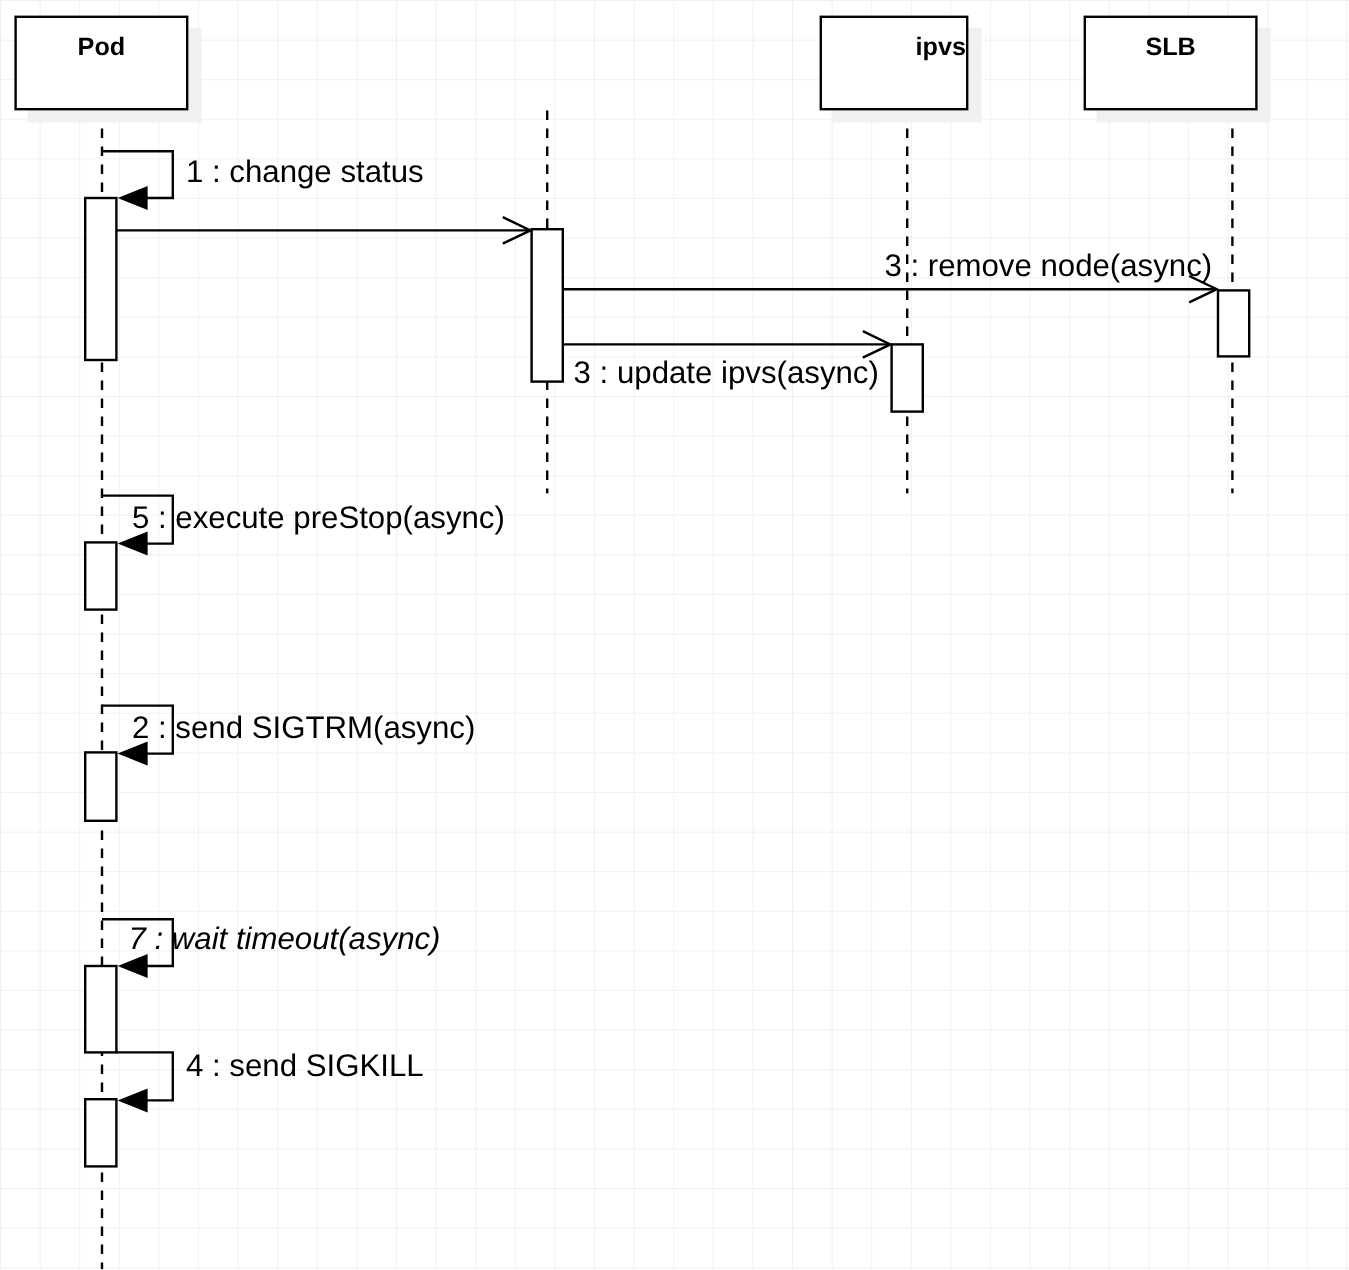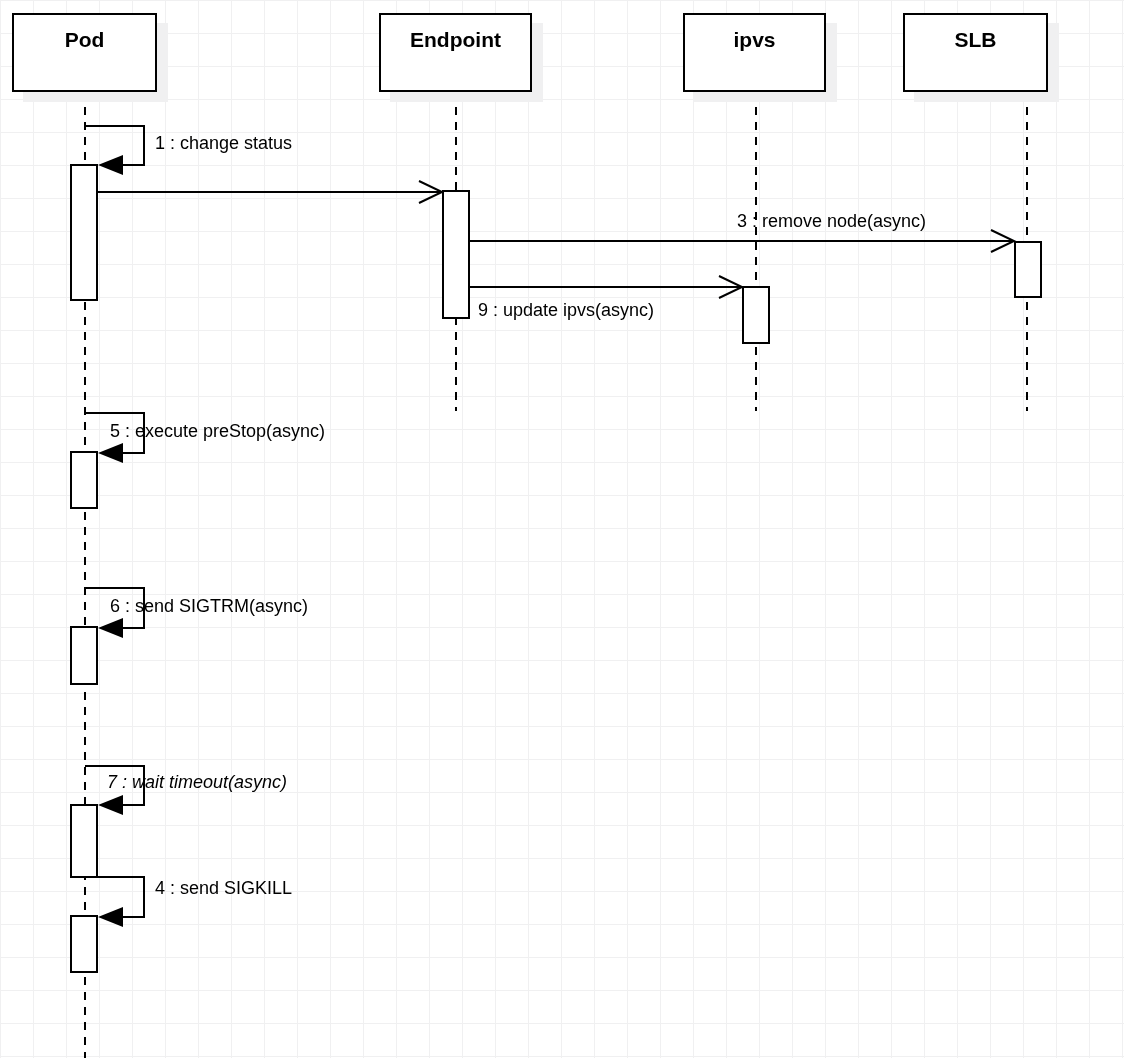--- a/index.html
+++ b/index.html
@@ -37,21 +37,21 @@
     display: flex;
     align-items: center;
     justify-content: center;
     padding-bottom: 26px;
     font-size: 21px;
     font-weight: bold;
     color: #000000;
   }
   .msg {
     position: absolute;
-    font-size: 18px;
+    font-size: 26px;
     line-height: 26px;
     color: #000000;
     white-space: nowrap;
   }
   .lifeline { stroke: #000000; stroke-width: 2; stroke-dasharray: 8 7; fill: none; }
   .act      { fill: #ffffff; stroke: #000000; stroke-width: 2; }
   .mline    { stroke: #000000; stroke-width: 2; fill: none; }
   .openhead { stroke: #000000; stroke-width: 2; fill: none; }
   .fillhead { fill: #000000; stroke: none; }
 </style>
@@ -113,31 +113,28 @@
 
     <g>
       <path class="mline" d="M97 877 H144 V917 H118"></path>
       <path class="fillhead" d="M98 917 L123 907 L123 927 Z"></path>
     </g>
   </svg>
 
   <div class="actor" style="left:12px;  width:145px;">
     <span>Pod</span>
   </div>
-  <div class="actor" style="left:379px; width:153px;">
-    <span>Endpoint</span>
-  </div>
-  <div class="actor" style="left:683px; width:143px;">
+  <div class="actor" style="left:683px; width:124px;justify-content:flex-end;">
     <span>ipvs</span>
   </div>
   <div class="actor" style="left:903px; width:145px;">
     <span>SLB</span>
   </div>
 
   <div class="msg" style="left:155px; top:130px;">1 : change status</div>
   <div class="msg" style="left:737px; top:208px;">3 : remove node(async)</div>
-  <div class="msg" style="left:478px; top:297px;">9 : update ipvs(async)</div>
+  <div class="msg" style="left:478px; top:297px;">3 : update ipvs(async)</div>
   <div class="msg" style="left:110px; top:418px;text-align:right;">5 : execute preStop(async)</div>
-  <div class="msg" style="left:110px; top:593px;">6 : send SIGTRM(async)</div>
+  <div class="msg" style="left:110px; top:593px;">2 : send SIGTRM(async)</div>
   <div class="msg" style="left:107px; top:769px;font-style:italic;">7 : wait timeout(async)</div>
   <div class="msg" style="left:155px; top:875px;">4 : send SIGKILL</div>
 
 </div>
 
 </body></html>

